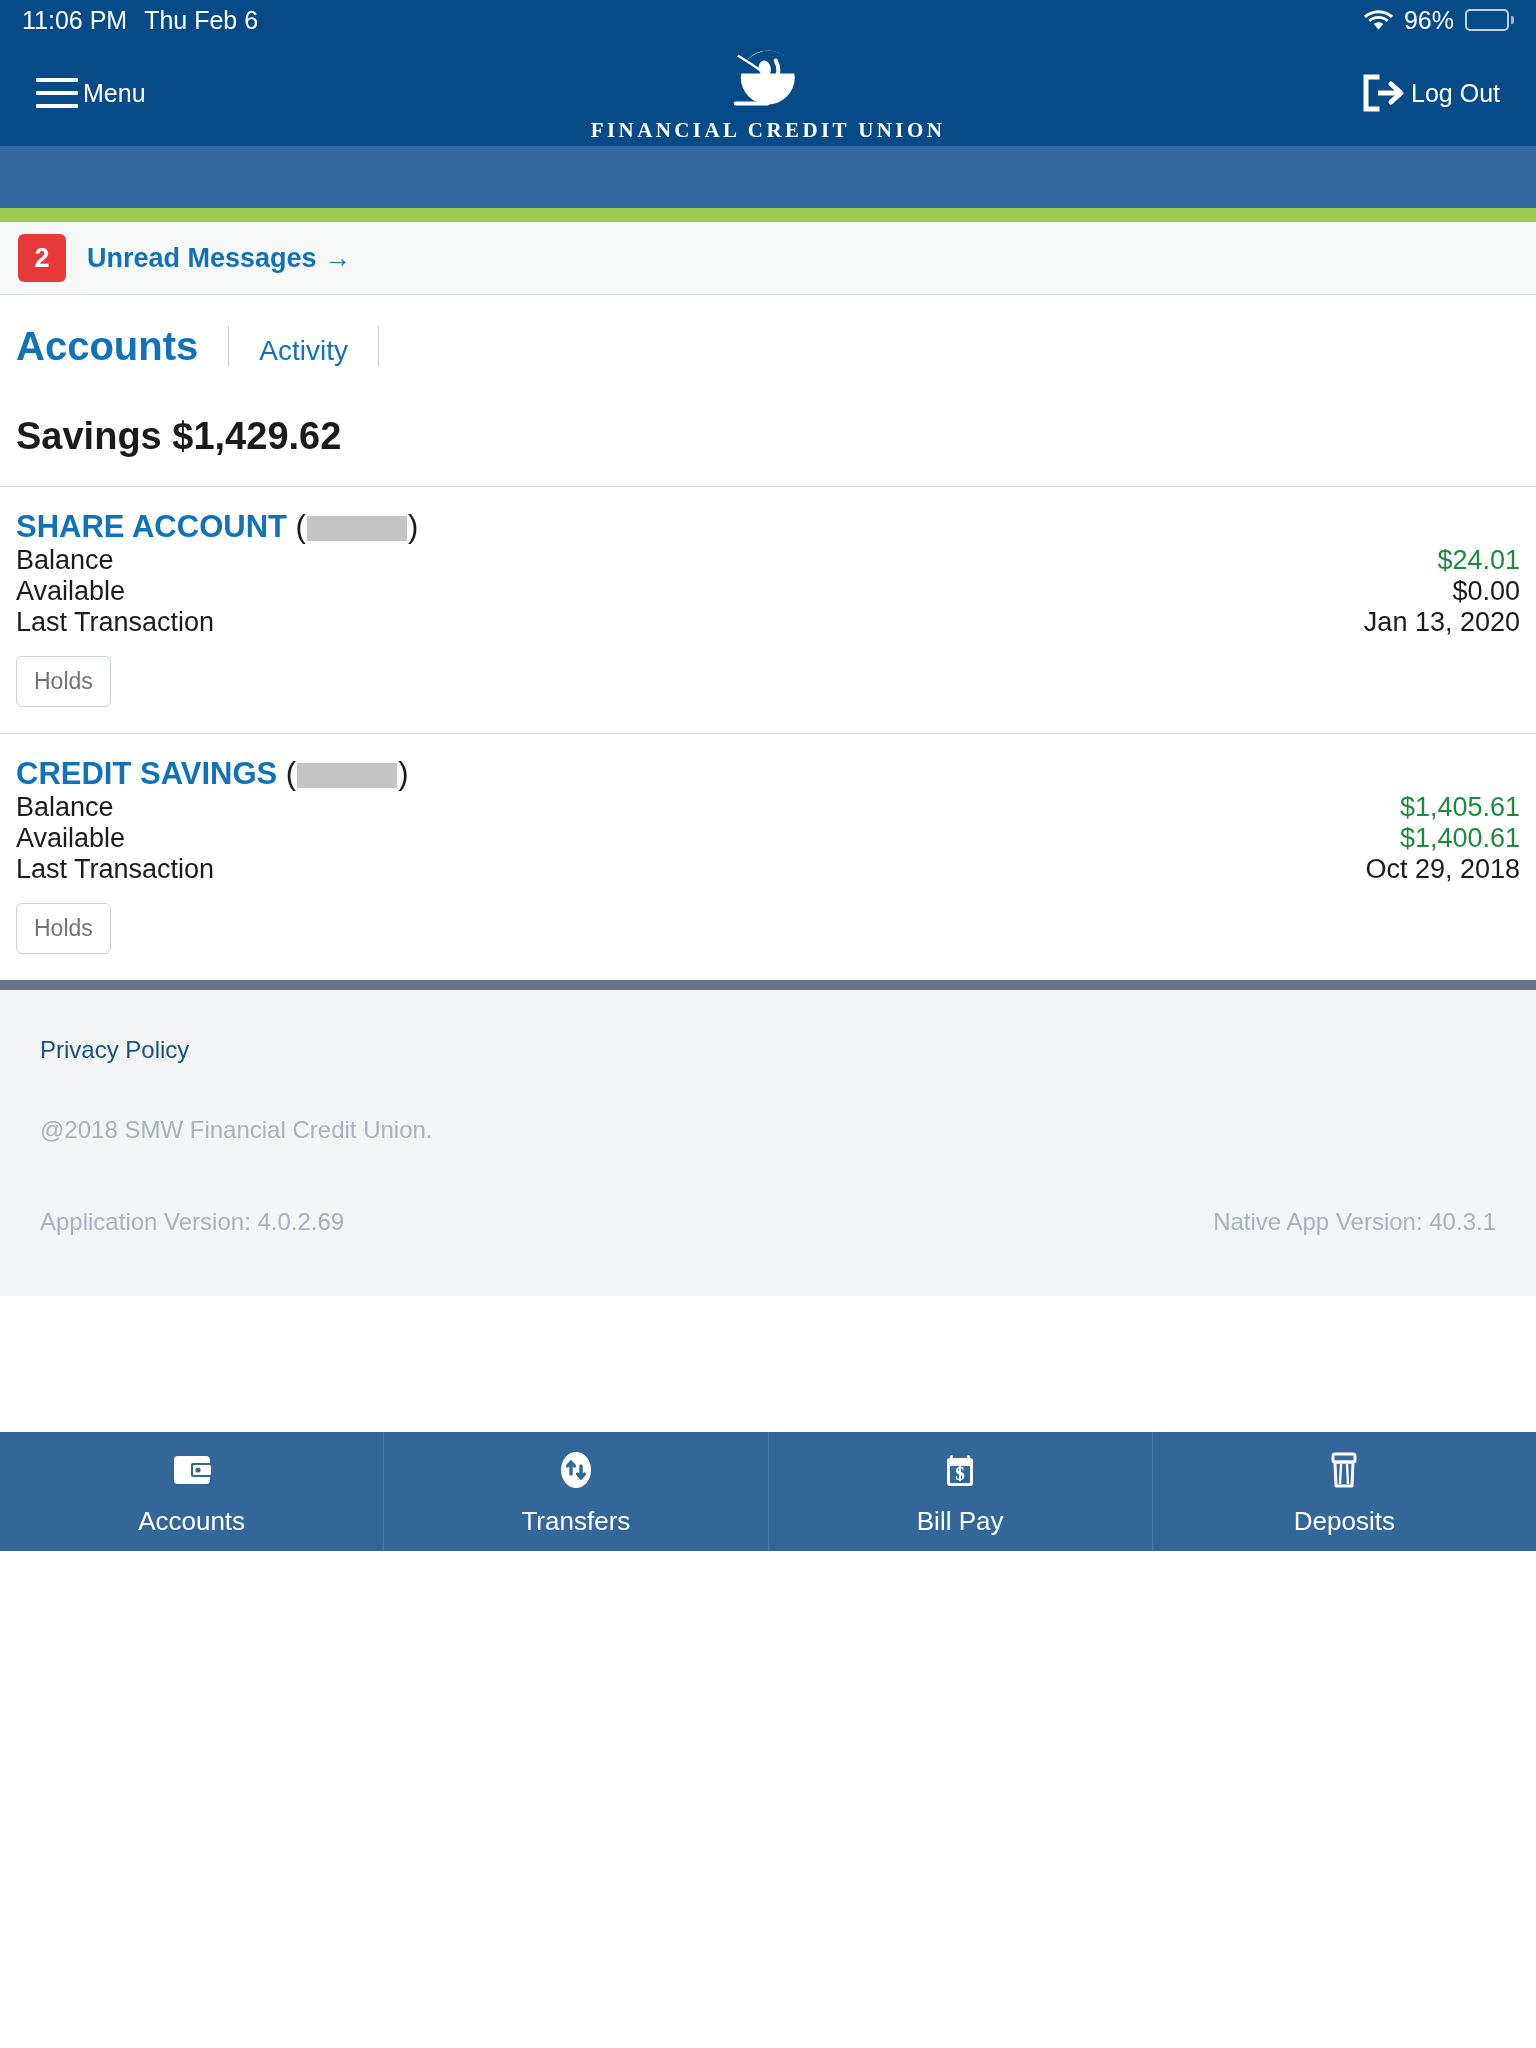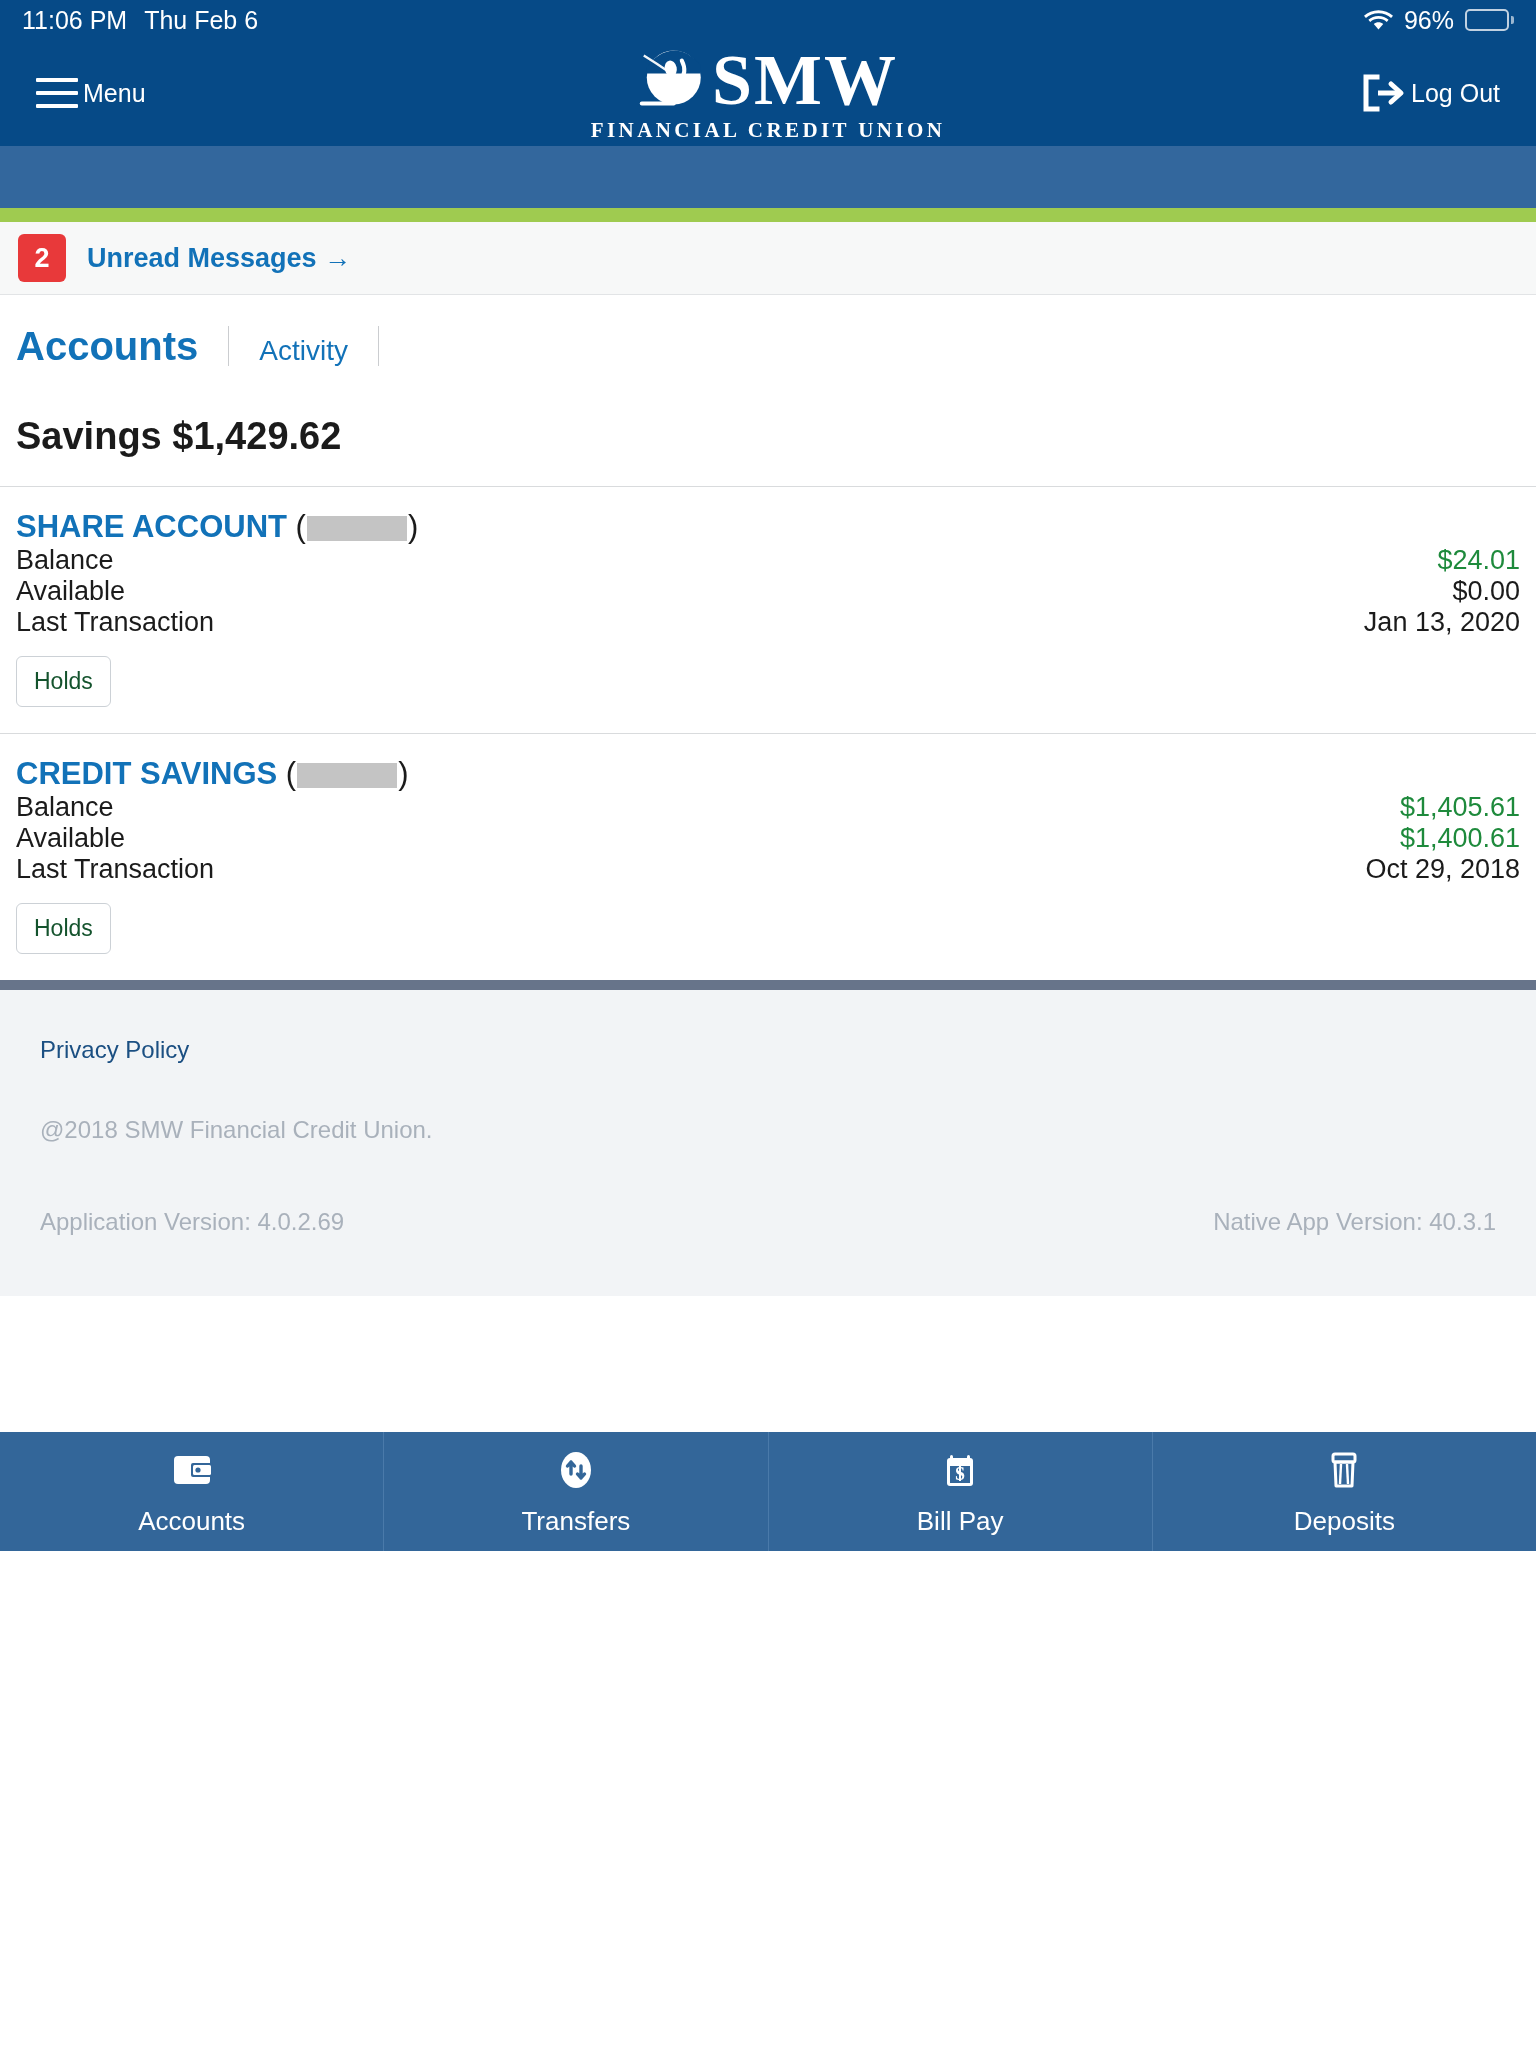--- a/index.html
+++ b/index.html
@@ -102,21 +102,21 @@
   }
   .acct-row {
     display:flex; justify-content:space-between; align-items:baseline;
     font-size:27px; color:#1b1b1b; margin-top:0;
   }
   .acct-row .v.pos { color:#1e8a3c; }
   .acct-row .v { color:#1b1b1b; }
   .holds {
     margin-top:18px; display:inline-block;
     border:1px solid #ccd1d6; border-radius:6px; background:#fff;
-    color:#14532d; font-size:23px; padding:11px 17px; cursor:pointer;
+    color:#737373; font-size:23px; padding:11px 17px; cursor:pointer;
     font-family:"Liberation Sans", sans-serif;
   }
 
   
   .foot-sep { height:10px; background:#67748a; flex:0 0 auto; }
   .footer { background:#f2f4f6; padding:46px 40px 60px 40px; flex:0 0 auto; }
   .footer a.priv { color:#1b4f82; font-size:24px; text-decoration:none; }
   .copy { color:#a9b1bb; font-size:24px; margin-top:52px; }
   .terms { color:#a9b1bb; font-size:24px; line-height:1.45; margin-top:26px; max-width:1450px; }
   .vers { display:flex; justify-content:space-between; color:#a9b1bb; font-size:24px; margin-top:64px; }
@@ -176,21 +176,20 @@
         <span class="logo-mark">
           <svg viewBox="0 0 72 72" width="72" height="72">
             <circle cx="36" cy="34" r="27" fill="#ffffff"></circle>
             <path d="M9 30 H63 V22 Q50 6 36 7 Q20 8 9 24 Z" fill="#064a87"></path>
             <ellipse cx="33" cy="25" rx="6" ry="8" fill="#ffffff" transform="rotate(-12 33 25)"></ellipse>
             <path d="M44 17 q6 12 -2 20 q-8 8 -18 2" stroke="#ffffff" stroke-width="4" fill="none" stroke-linecap="round"></path>
             <path d="M6 12 Q32 28 52 44" stroke="#ffffff" stroke-width="2.4" fill="none" opacity="0.95"></path>
             <rect x="2" y="58" width="36" height="4" fill="#ffffff" rx="2"></rect>
           </svg>
         </span>
-        <span class="logo-text">SMW</span>
       </div>
       <div class="logo-sub">FINANCIAL CREDIT UNION</div>
     </div>
 
     <div class="appbar-btn">
       <span class="logout-ico">
         <svg viewBox="0 0 46 38" width="46" height="38">
           <path d="M17 3 H6 V35 H17" stroke="#ffffff" stroke-width="5" fill="none" stroke-linecap="square"></path>
           <path d="M18 19 H40" stroke="#ffffff" stroke-width="5" fill="none"></path>
           <path d="M31 10 L41 19 L31 28" stroke="#ffffff" stroke-width="5" fill="none" stroke-linecap="round" stroke-linejoin="round"></path>

